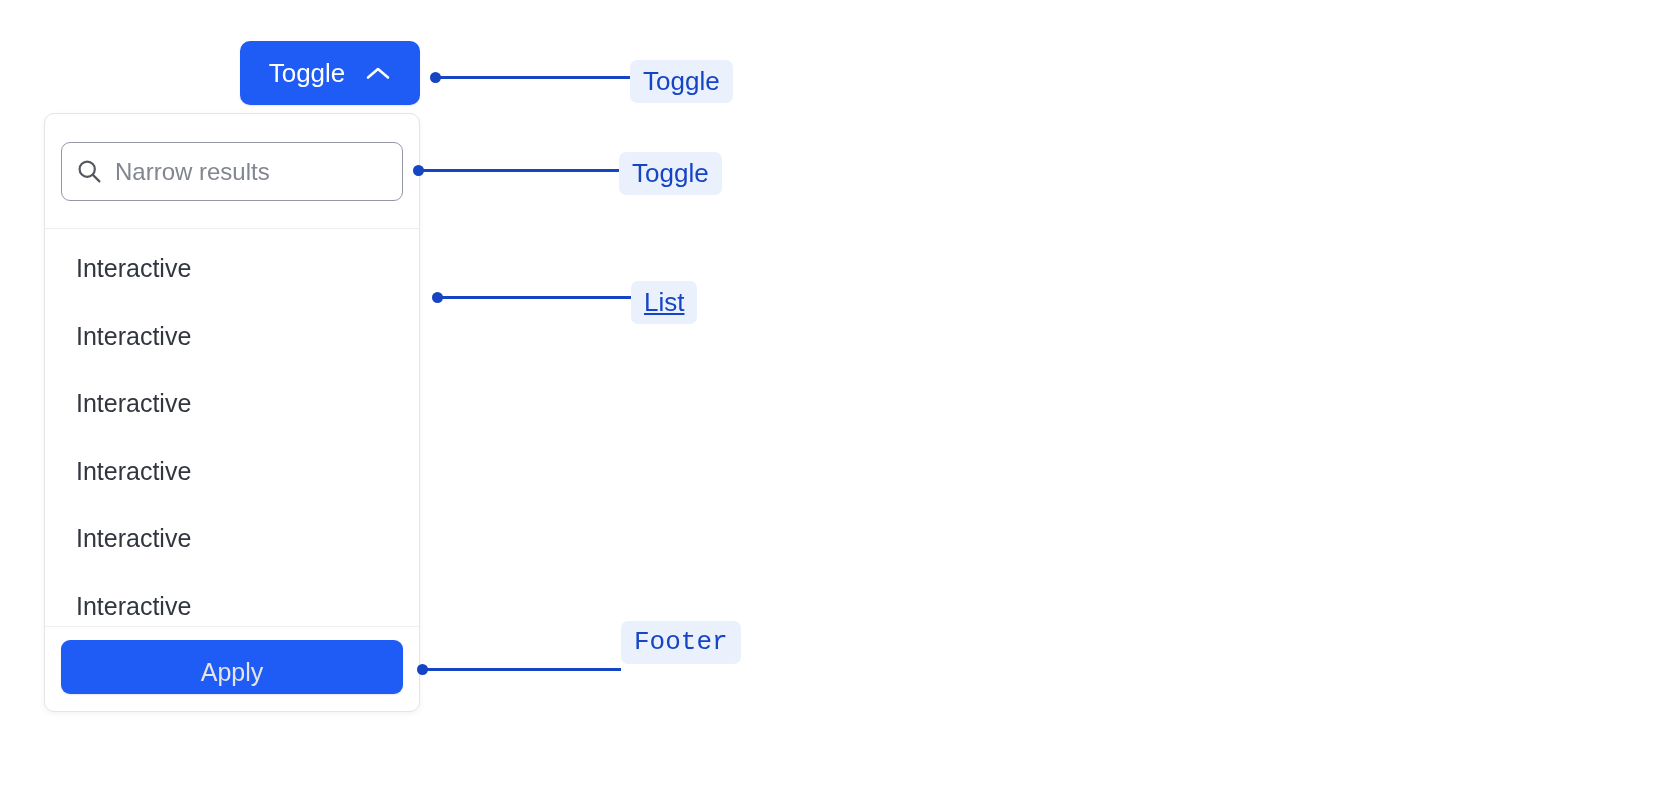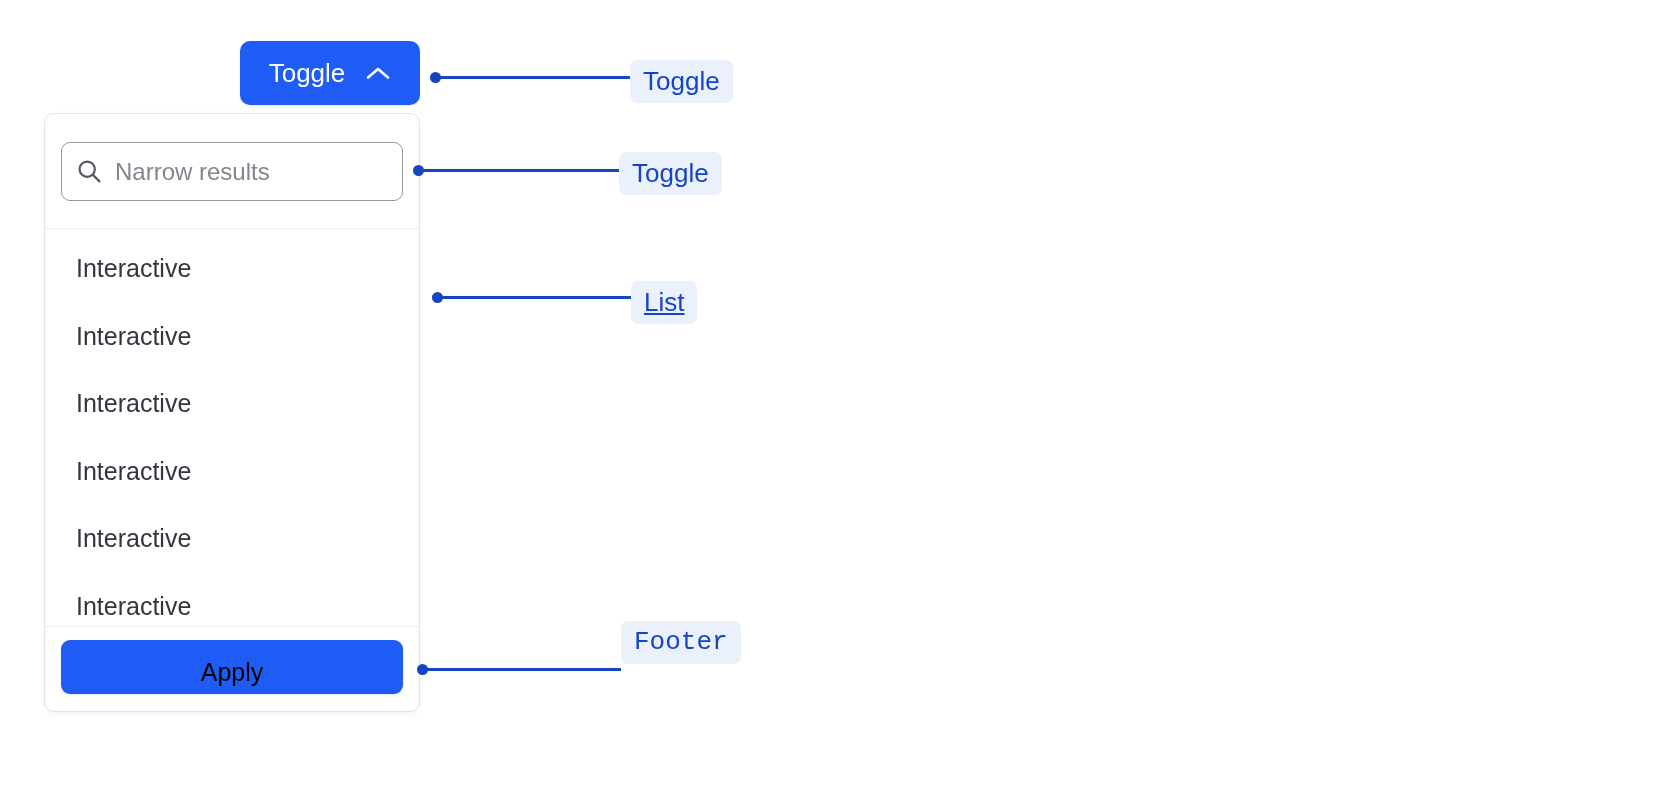--- a/index.html
+++ b/index.html
@@ -111,21 +111,21 @@
     border-top: 1px solid #eceef1;
     padding: 13px 16px 17px 16px;
     box-sizing: border-box;
   }
   #apply-button {
     width: 100%;
     height: 54px;
     background: #1f5cf5;
     border: none;
     border-radius: 9px;
-    color: #000000;
+    color: #e5e5e5;
     font-family: "Liberation Sans", sans-serif;
     font-size: 25px;
     cursor: pointer;
     padding: 18px;
     box-shadow: 0 1px 2px rgba(16,24,40,0.10);
   }
 
   
   .anno-dot {
     position: absolute;

